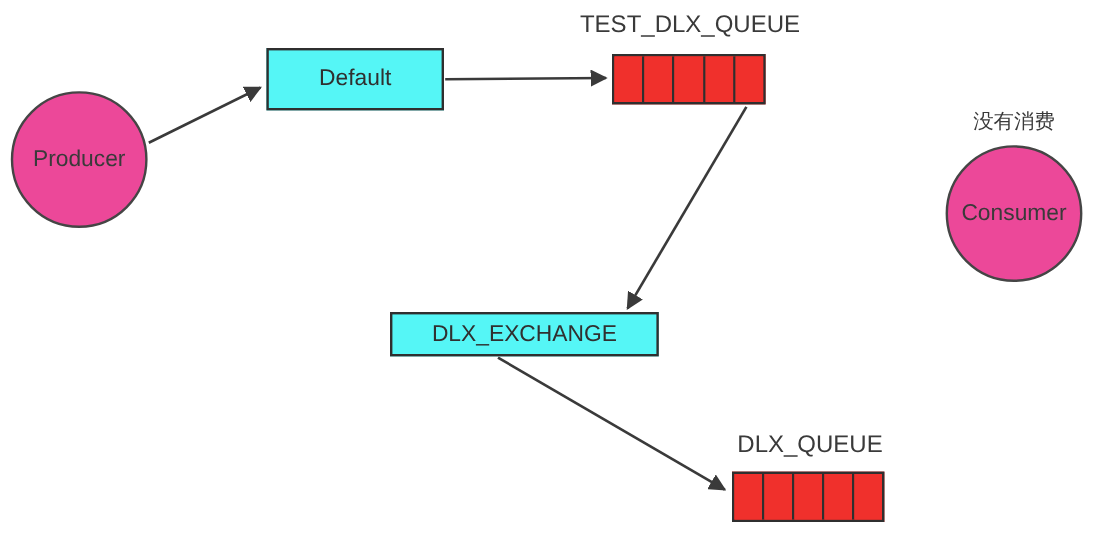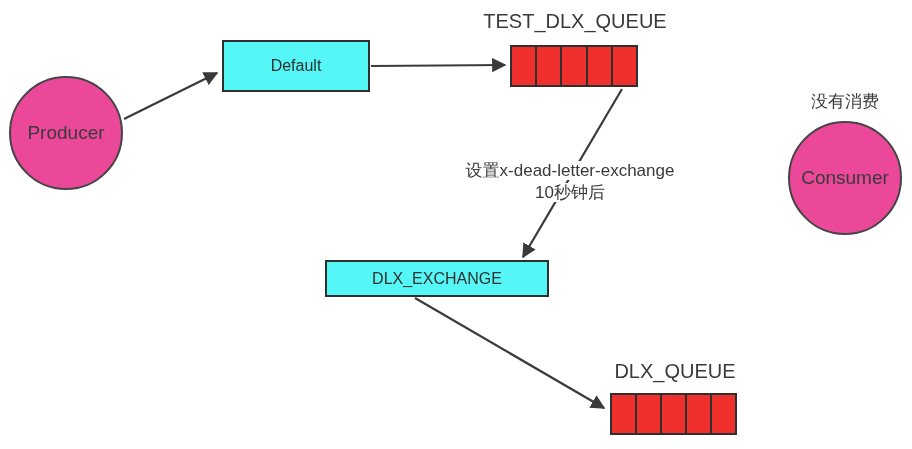--- a/index.html
+++ b/index.html
@@ -48,21 +48,21 @@
   .producer{left:9px;top:76px;width:114px;height:114px;}
   .consumer{left:788px;top:121px;width:114px;height:114px;}
   .node-box{
     position:absolute;
     background:var(--exchange-fill);
     border:2px solid #2f2f2f;
     display:flex;
     flex-direction:column;
     align-items:center;
     justify-content:center;
-    font-size:16px;
+    font-size:19px;
     line-height:24px;
     color:#303030;
     text-align:center;
   }
   .default-exchange{left:222px;top:40px;width:148px;height:52px;}
   .dlx-exchange{left:325px;top:260px;width:224px;height:37px;}
   .queue{
     position:absolute;
     display:flex;
     border:2px solid #2f2f2f;
@@ -122,24 +122,20 @@
   <div class="diagram-label queue-title test-queue-title">TEST_DLX_QUEUE</div>
 
   <div class="queue queue-1">
       <div class="cell"></div>
       <div class="cell"></div>
       <div class="cell"></div>
       <div class="cell"></div>
       <div class="cell"></div>
     </div>
 
-  <div class="diagram-label edge-label dead-letter-label">
-    <span class="bg">设置x-dead-letter-exchange</span><br>
-    <span class="bg">10秒钟后</span>
-  </div>
 
   <div class="node-box dlx-exchange">
     <span>DLX_EXCHANGE</span>
   </div>
 
 
   <div class="diagram-label queue-title dlx-queue-title">DLX_QUEUE</div>
 
   <div class="queue queue-2">
       <div class="cell"></div>

